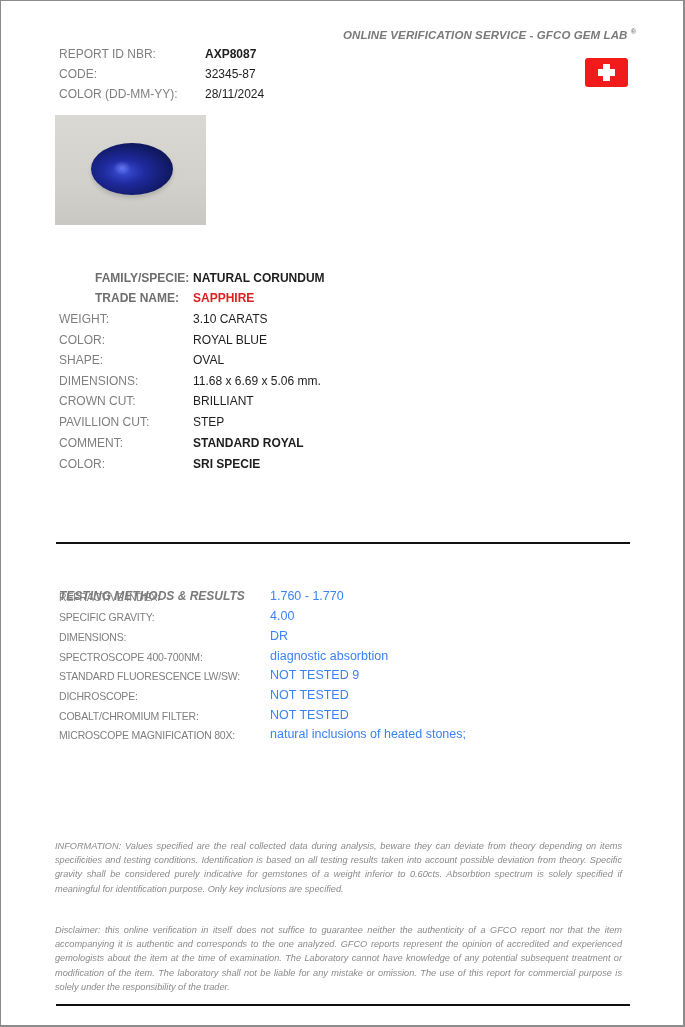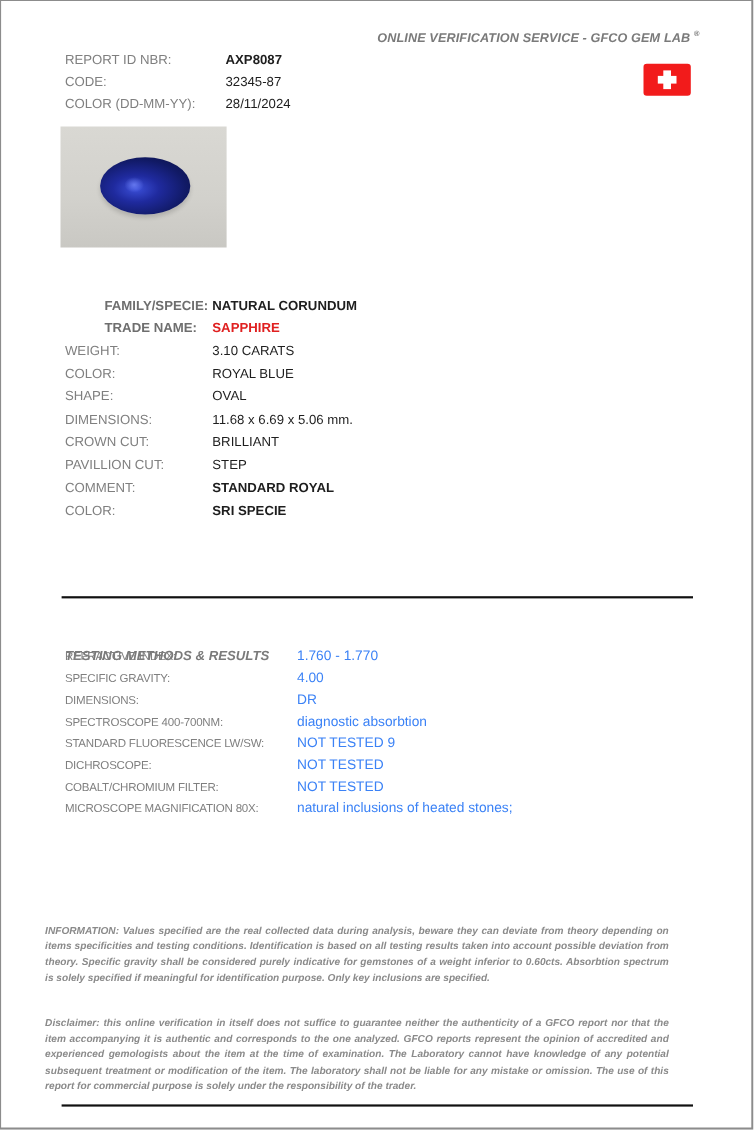--- a/index.html
+++ b/index.html
@@ -48,22 +48,22 @@
 
   .props .val { left: 134px; }
   .hr { position: absolute; height: 1.5px; background: #111; }
   .section-title {
     position: absolute; left: 58px; top: 588px; font-size: 12px; font-weight: bold; font-style: italic; color: #7a7a7a;
   }
   .tests .lbl { font-size: 10.5px; color: #7f7f7f; letter-spacing: -0.2px; }
   .tests .val { left: 211px; font-size: 12.5px; color: #3b82f6; top: -2px; }
 
   .para {
-    position: absolute; left: 40px; width: 567px; font-size: 9.2px; font-style: italic; color: #8a8a8a;
-    line-height: 14.2px; text-align: justify; font-weight: bold;
+    position: absolute; left: 54px; width: 567px; font-size: 9.2px; font-style: italic; color: #8a8a8a;
+    line-height: 14.2px; text-align: justify;
   }
 </style>
 </head>
 <body>
 
 <div class="page">
 
   <div class="header-title"><span>ONLINE VERIFICATION SERVICE - GFCO GEM LAB</span> <sup>®</sup></div>
   <div class="flag">
       <div class="v"></div>

